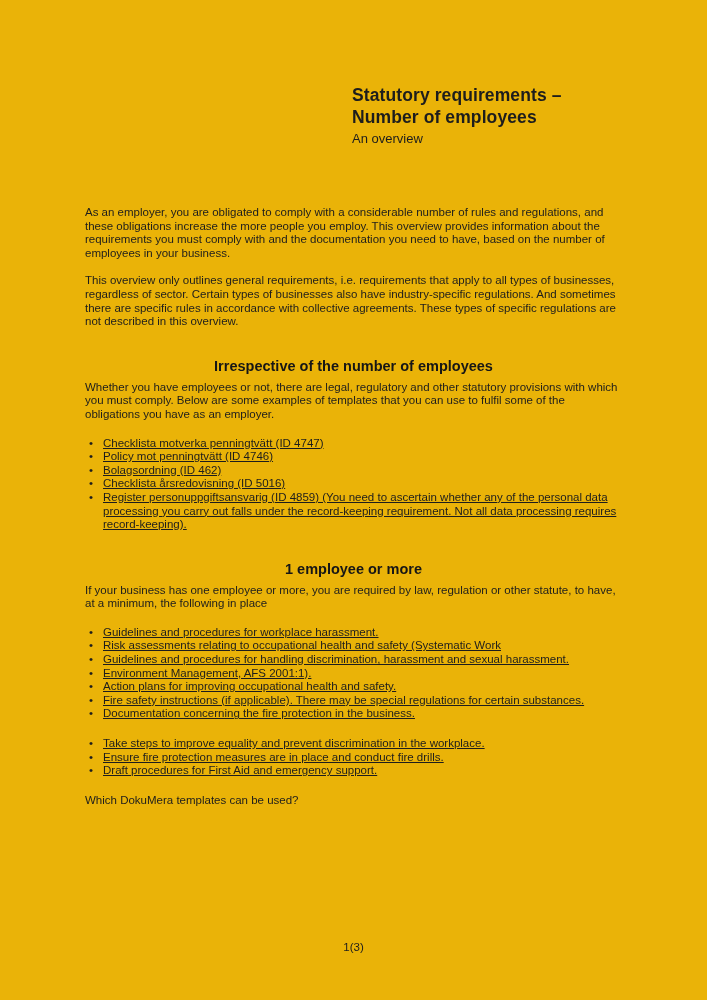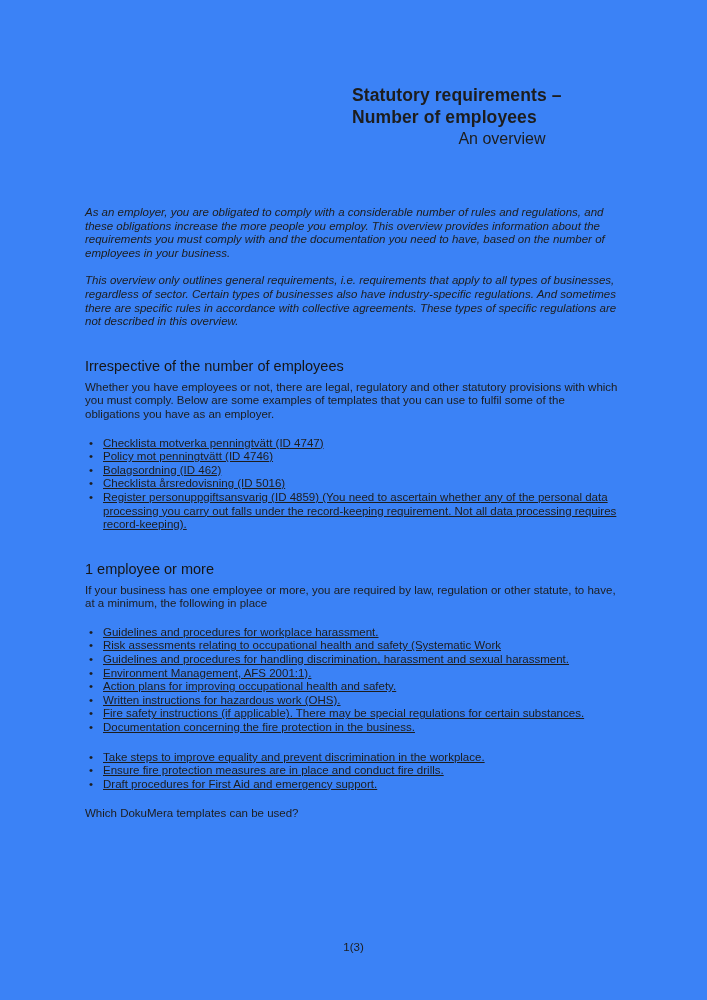--- a/index.html
+++ b/index.html
@@ -4,63 +4,62 @@
 <style>
   html, body {
     margin: 0;
     padding: 0;
     background: #ffffff;
   }
   .page {
     position: relative;
     width: 707px;
     height: 1000px;
-    background: #3b82f6;
+    background: #eab308;
     font-family: "Liberation Sans", sans-serif;
     color: #1d1d1d;
     overflow: hidden;
   }
   .title-block {
     position: absolute;
     left: 352px;
     top: 84px;
     width: 300px;
   }
   .doc-title {
     font-size: 17.5px;
     font-weight: bold;
     line-height: 22px;
     letter-spacing: 0.1px;
   }
   .doc-subtitle {
-    font-size: 16px;
+    font-size: 13px;
     line-height: 17px;
     margin-top: 2px;
-    text-align: center;
   }
   .content {
     position: absolute;
     left: 85px;
     top: 206px;
     width: 537px;
     font-size: 11.5px;
     line-height: 13.6px;
   }
   .content p {
     margin: 0 0 14px 0;
   }
   p.italic {
-    font-style: italic;
   }
   h2.section-heading {
     font-size: 14.5px;
-    font-weight: normal;
+    font-weight: bold;
     line-height: 18px;
     margin: 28px 0 6px 0;
     color: #161616;
+    text-align: center;
   }
   ul.bullet-list {
     list-style: none;
     margin: 15px 0 16px 0;
     padding: 0;
   }
   ul.bullet-list li {
     position: relative;
     padding-left: 18px;
     margin: 0;
@@ -114,21 +113,20 @@
 
     <h2 class="section-heading">1 employee or more</h2>
     <p>If your business has one employee or more, you are required by law, regulation or other statute, to have, at a minimum, the following in place</p>
 
     <ul class="bullet-list">
       <li>Guidelines and procedures for workplace harassment.</li>
       <li>Risk assessments relating to occupational health and safety (Systematic Work</li>
       <li>Guidelines and procedures for handling discrimination, harassment and sexual harassment.</li>
       <li>Environment Management, AFS 2001:1).</li>
       <li>Action plans for improving occupational health and safety.</li>
-      <li>Written instructions for hazardous work (OHS).</li>
       <li>Fire safety instructions (if applicable). There may be special regulations for certain substances.</li>
       <li>Documentation concerning the fire protection in the business.</li>
     </ul>
 
 
     <ul class="bullet-list">
       <li>Take steps to improve equality and prevent discrimination in the workplace.</li>
       <li>Ensure fire protection measures are in place and conduct fire drills.</li>
       <li>Draft procedures for First Aid and emergency support.</li>
     </ul>

